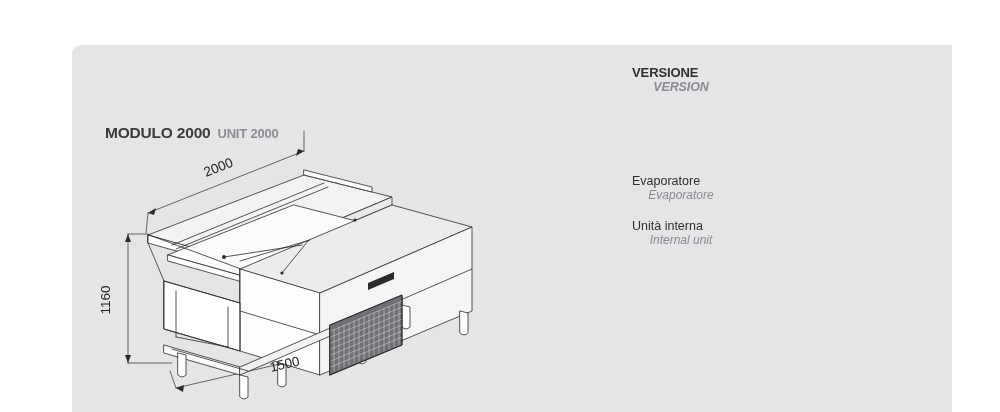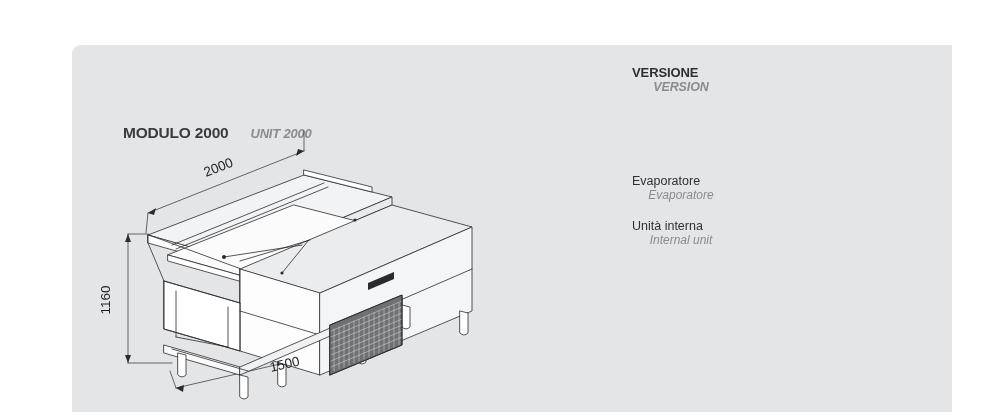--- a/index.html
+++ b/index.html
@@ -41,29 +41,27 @@
     left: 33px;
     top: 80px;
     white-space: nowrap;
     line-height: 1;
   }
   #module-title .it {
     font-size: 15.5px;
     font-weight: bold;
     color: #3b3b3d;
     letter-spacing: -0.2px;
-    margin-left: 18px;
   }
   #module-title .en {
     font-size: 13px;
     font-weight: bold;
-    font-style: italic;
     color: #8a8c8f;
     letter-spacing: -0.2px;
-    margin-left: 22px;
+    margin-left: 7px;
   }
 
   #drawing-svg {
     position: absolute;
     left: 0;
     top: 0;
     width: 545px;
     height: 367px;
   }
 

